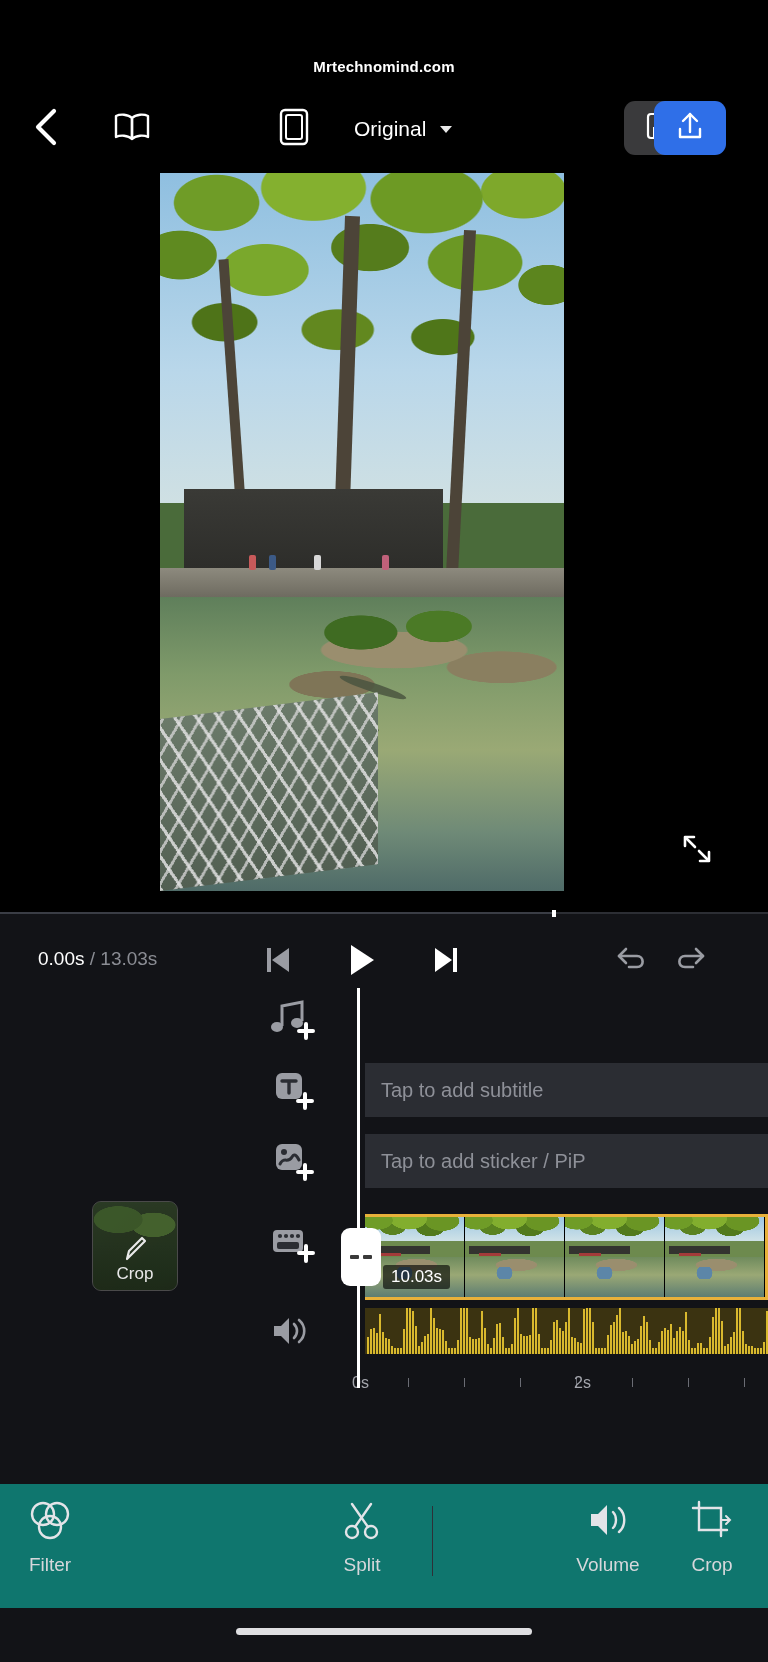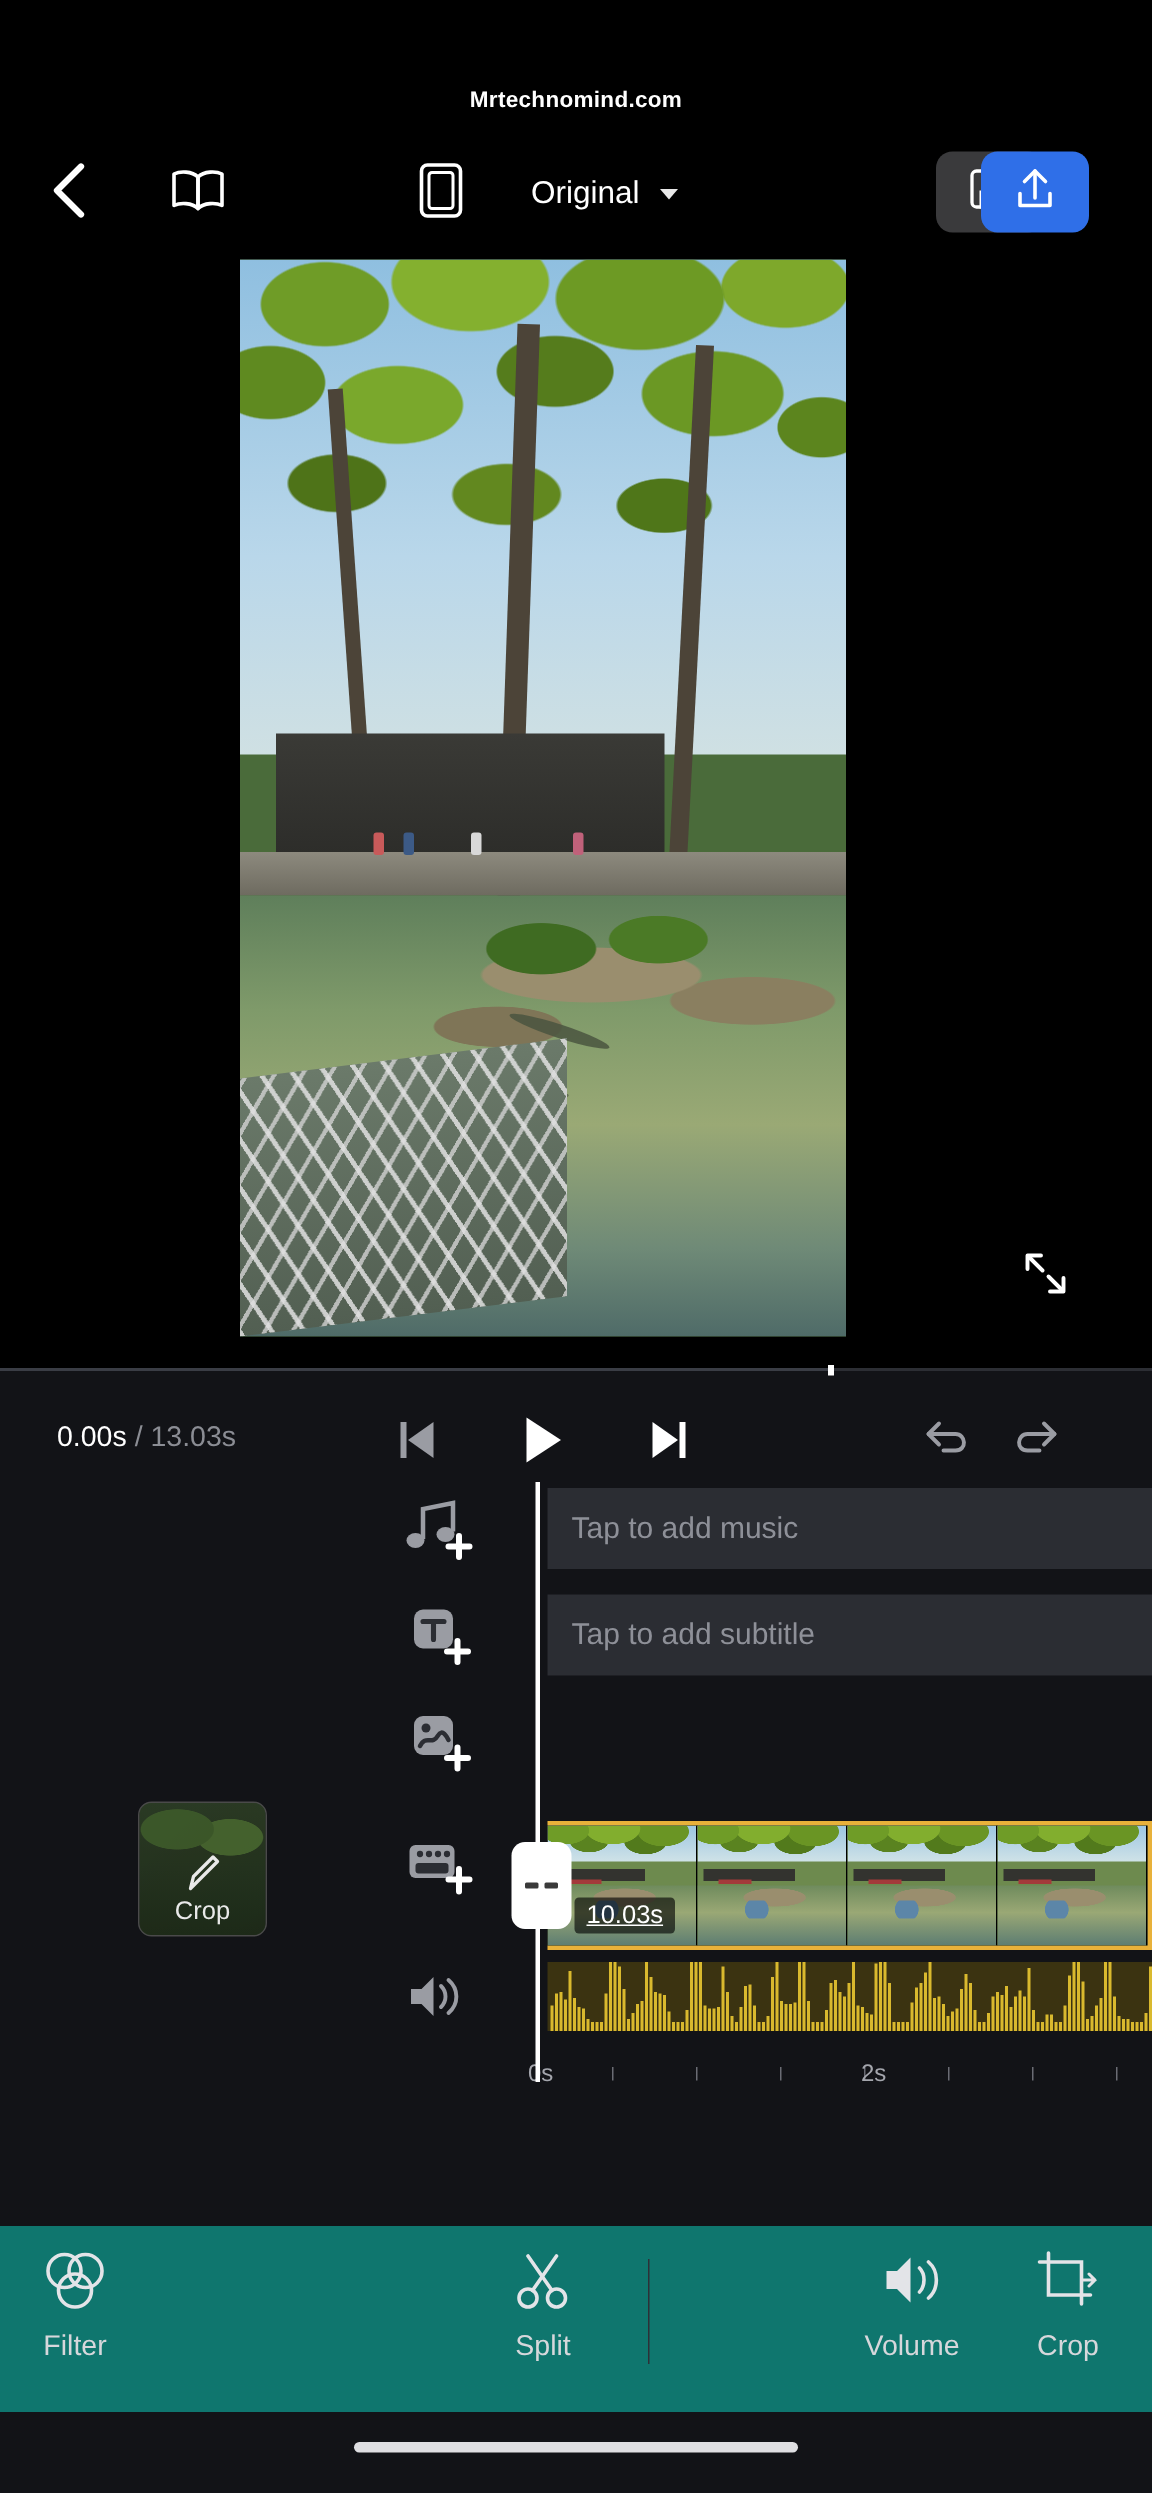--- a/index.html
+++ b/index.html
@@ -153,21 +153,21 @@
                   background:#33332f; }
   .cf .cf-red { position:absolute; left:14%; top:45%; width:22%; height:4%; background:#a33a3a; }
   .cf .cf-water { position:absolute; left:0; top:50%; width:100%; height:50%;
                   background:linear-gradient(#6f8b5d,#9aa875 45%,#5d7d72); }
   .cf .cf-rock { position:absolute; left:24%; top:52%; width:62%; height:16%;
                  background:radial-gradient(ellipse 34px 10px at 45% 50%,#9a8e6e 60%,transparent 62%); }
   .cf .cf-blue { position:absolute; left:28%; top:62%; width:24%; height:16%;
                  background:radial-gradient(ellipse 14px 14px at 50% 50%,#5c86a8 55%,transparent 58%); }
 
   .clip-dur { position:absolute; left:18px; bottom:8px; padding:2px 8px;
-              background:rgba(0,0,0,.62); border-radius:3px; font-size:17px; color:#fff;text-decoration:underline; }
+              background:rgba(0,0,0,.62); border-radius:3px; font-size:17px; color:#fff; }
   .clip-handle { position:absolute; left:341px; top:32px; width:40px; height:58px;
                  background:#fff; border-radius:9px; display:flex; align-items:center;
                  justify-content:center; z-index:10; }
   .handle-dashes { display:flex; gap:4px; }
   .handle-dashes i { display:block; width:9px; height:4px; background:#3a3a3a; border-radius:1px; }
 
   
   .row-audio { position:absolute; top:312px; left:0; width:768px; height:66px; }
   .audio-icon { position:absolute; left:268px; top:12px; width:52px; height:44px; }
   .wave { position:absolute; left:365px; top:8px; width:403px; height:46px;
@@ -351,23 +351,20 @@
         <div class="trk-icon">
           <span>
             <svg width="50" height="46" viewBox="0 0 50 46">
               <path d="M14 30 L14 10 L34 6 L34 25" fill="none" stroke="#9a9ca3" stroke-width="3"></path>
               <ellipse cx="9" cy="31" rx="6" ry="5" fill="#9a9ca3"></ellipse>
               <ellipse cx="29" cy="27" rx="6" ry="5" fill="#9a9ca3"></ellipse>
               <path d="M38 28 L38 42 M31 35 L45 35" stroke="#fff" stroke-width="4" stroke-linecap="round"></path>
             </svg>
           </span>
         </div>
-        <div class="trk-strip">
-          <span>Tap to add music</span>
-        </div>
       </div>
 
       <div class="trk row-sub">
         <div class="trk-icon">
           <span>
             <svg width="50" height="46" viewBox="0 0 50 46">
               <rect x="8" y="6" width="26" height="26" rx="6" fill="#9a9ca3"></rect>
               <path d="M14 14 L28 14 M21 14 L21 26" stroke="#2b2d33" stroke-width="3.4" stroke-linecap="round"></path>
               <path d="M37 27 L37 41 M30 34 L44 34" stroke="#fff" stroke-width="4" stroke-linecap="round"></path>
             </svg>
@@ -381,20 +378,23 @@
       <div class="trk row-pip">
         <div class="trk-icon">
           <span>
             <svg width="50" height="46" viewBox="0 0 50 46">
               <rect x="8" y="6" width="26" height="26" rx="6" fill="#9a9ca3"></rect>
               <circle cx="16" cy="14" r="3" fill="#2b2d33"></circle>
               <path d="M12 26 C16 18 20 26 24 19 C27 14 30 20 31 22" fill="none" stroke="#2b2d33" stroke-width="3" stroke-linecap="round"></path>
               <path d="M37 27 L37 41 M30 34 L44 34" stroke="#fff" stroke-width="4" stroke-linecap="round"></path>
             </svg>
           </span>
+        </div>
+        <div class="trk-strip">
+          <span>Tap to add sticker / PiP</span>
         </div>
       </div>
 
       <div class="row-clip">
 
         <div class="cover-btn">
           <div class="cover-thumb"></div>
           <span class="cover-pen">
             <svg width="30" height="34" viewBox="0 0 30 34">
               <path d="M7 27 L9 19 L22 6 L25 9 L12 22 Z" fill="none" stroke="#e9e9e9" stroke-width="2.2" stroke-linejoin="round"></path>

